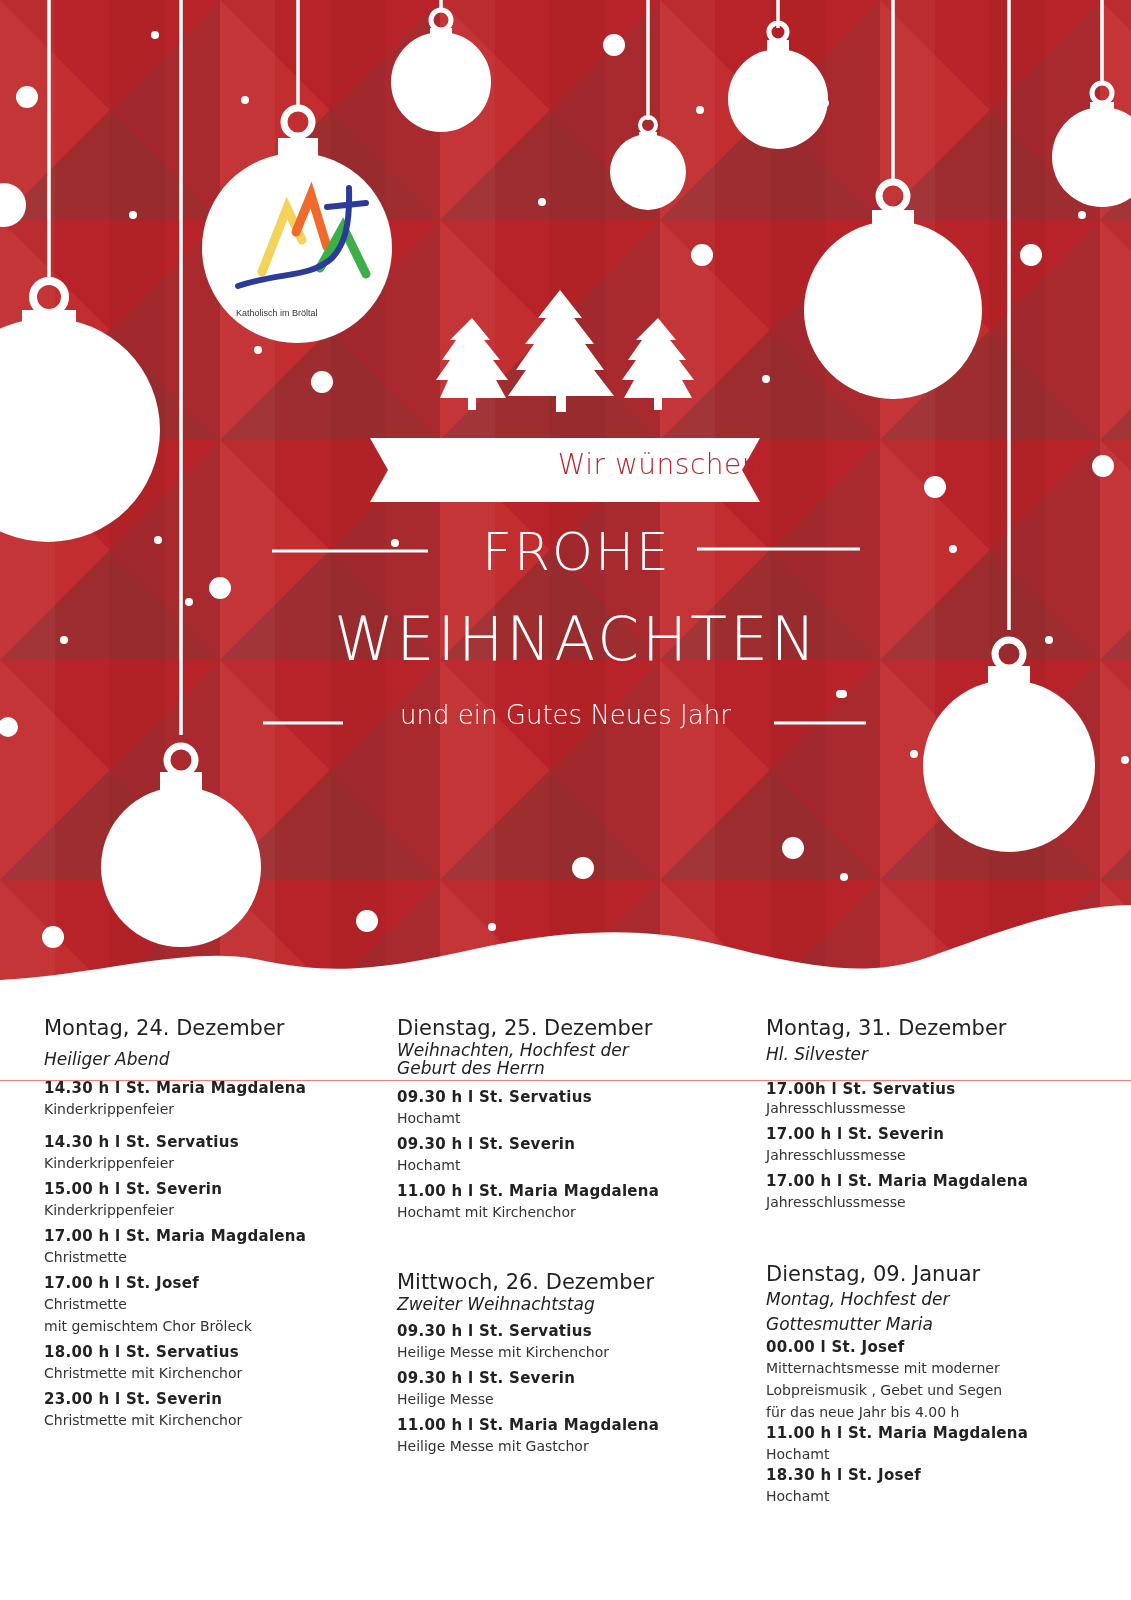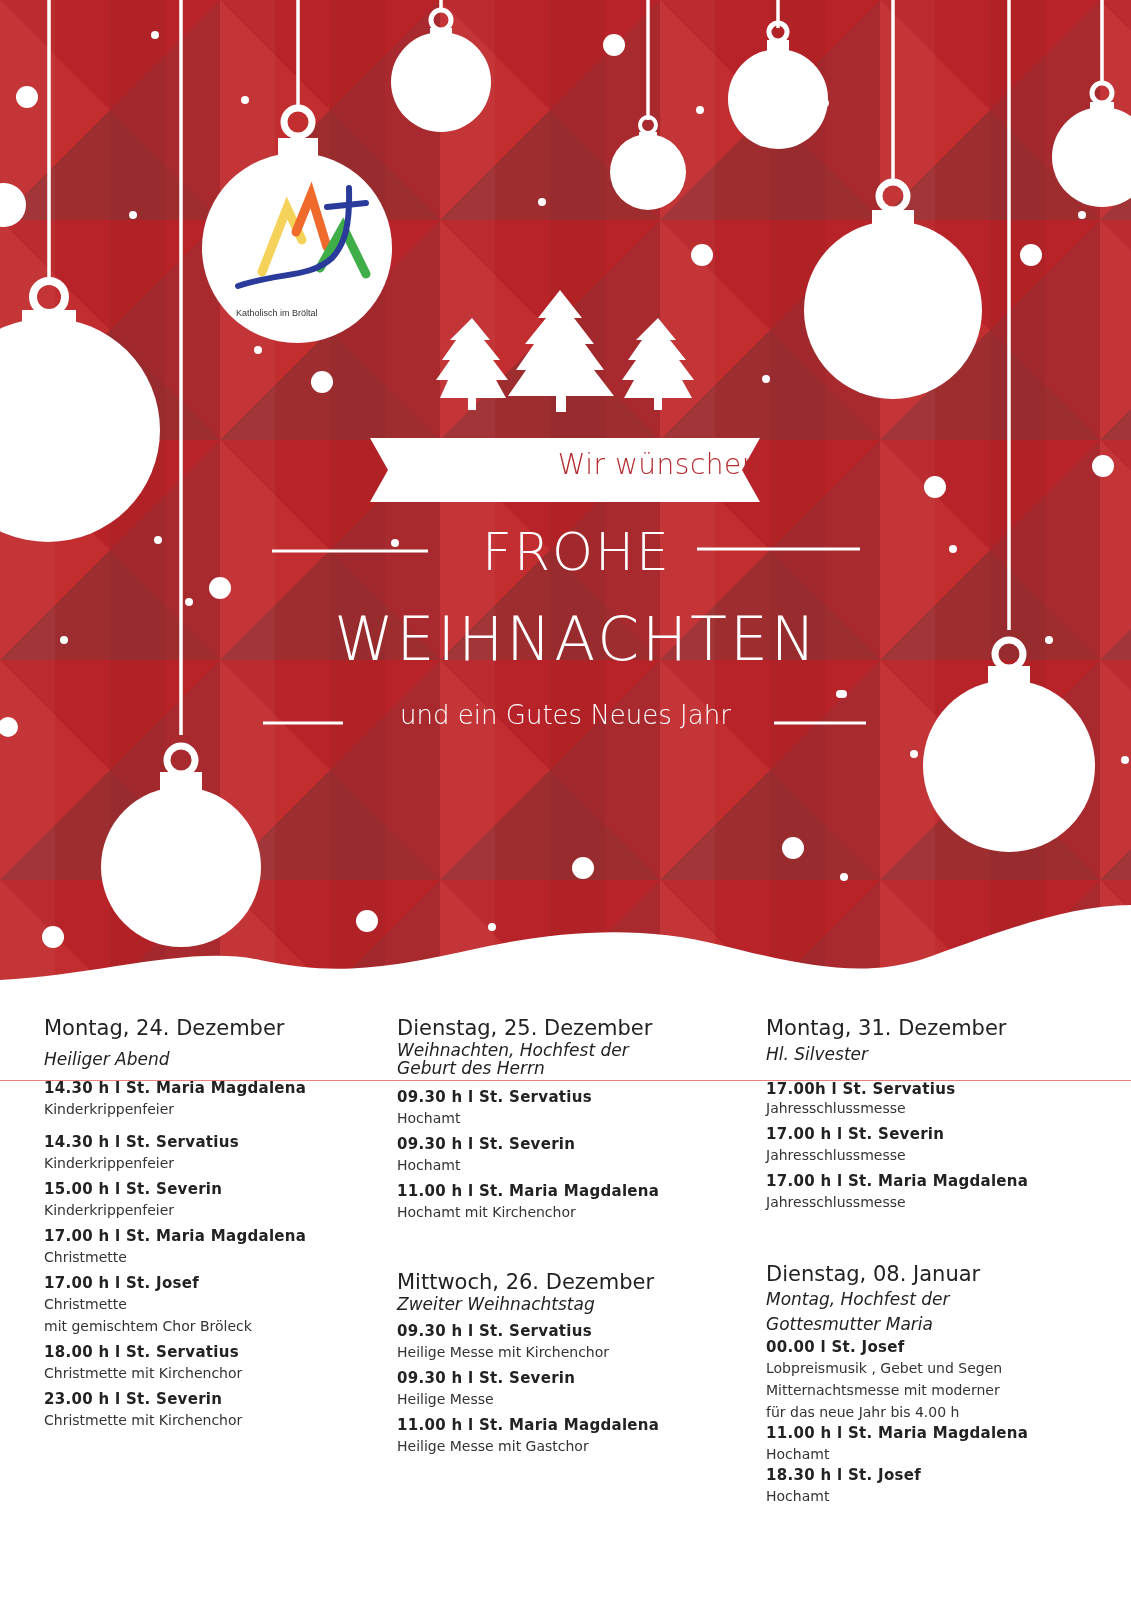--- a/index.html
+++ b/index.html
@@ -290,27 +290,27 @@
     <div style="margin-top:7px">
       <div class="svc-head">17.00 h l  St. Severin</div>
       <div class="svc-desc">Jahresschlussmesse</div>
     </div>
     <div style="margin-top:5px">
       <div class="svc-head">17.00 h l  St. Maria Magdalena</div>
       <div class="svc-desc">Jahresschlussmesse</div>
     </div>
   </div>
   <div class="day" style="margin-top:48px">
-    <div class="day-title">Dienstag, 08. Januar</div>
+    <div class="day-title">Dienstag, 09. Januar</div>
     <div class="day-sub" style="line-height:25px">Montag, Hochfest der</div>
     <div class="day-sub" style="line-height:25px">Gottesmutter Maria</div>
     <div>
       <div class="svc-head">00.00 l  St. Josef</div>
+      <div class="svc-desc">Mitternachtsmesse mit moderner</div>
       <div class="svc-desc">Lobpreismusik , Gebet und Segen</div>
-      <div class="svc-desc">Mitternachtsmesse mit moderner</div>
       <div class="svc-desc">für das neue Jahr bis 4.00 h</div>
     </div>
     <div>
       <div class="svc-head">11.00 h l  St. Maria Magdalena</div>
       <div class="svc-desc">Hochamt</div>
     </div>
     <div>
       <div class="svc-head">18.30 h l  St. Josef</div>
       <div class="svc-desc">Hochamt</div>
     </div>

